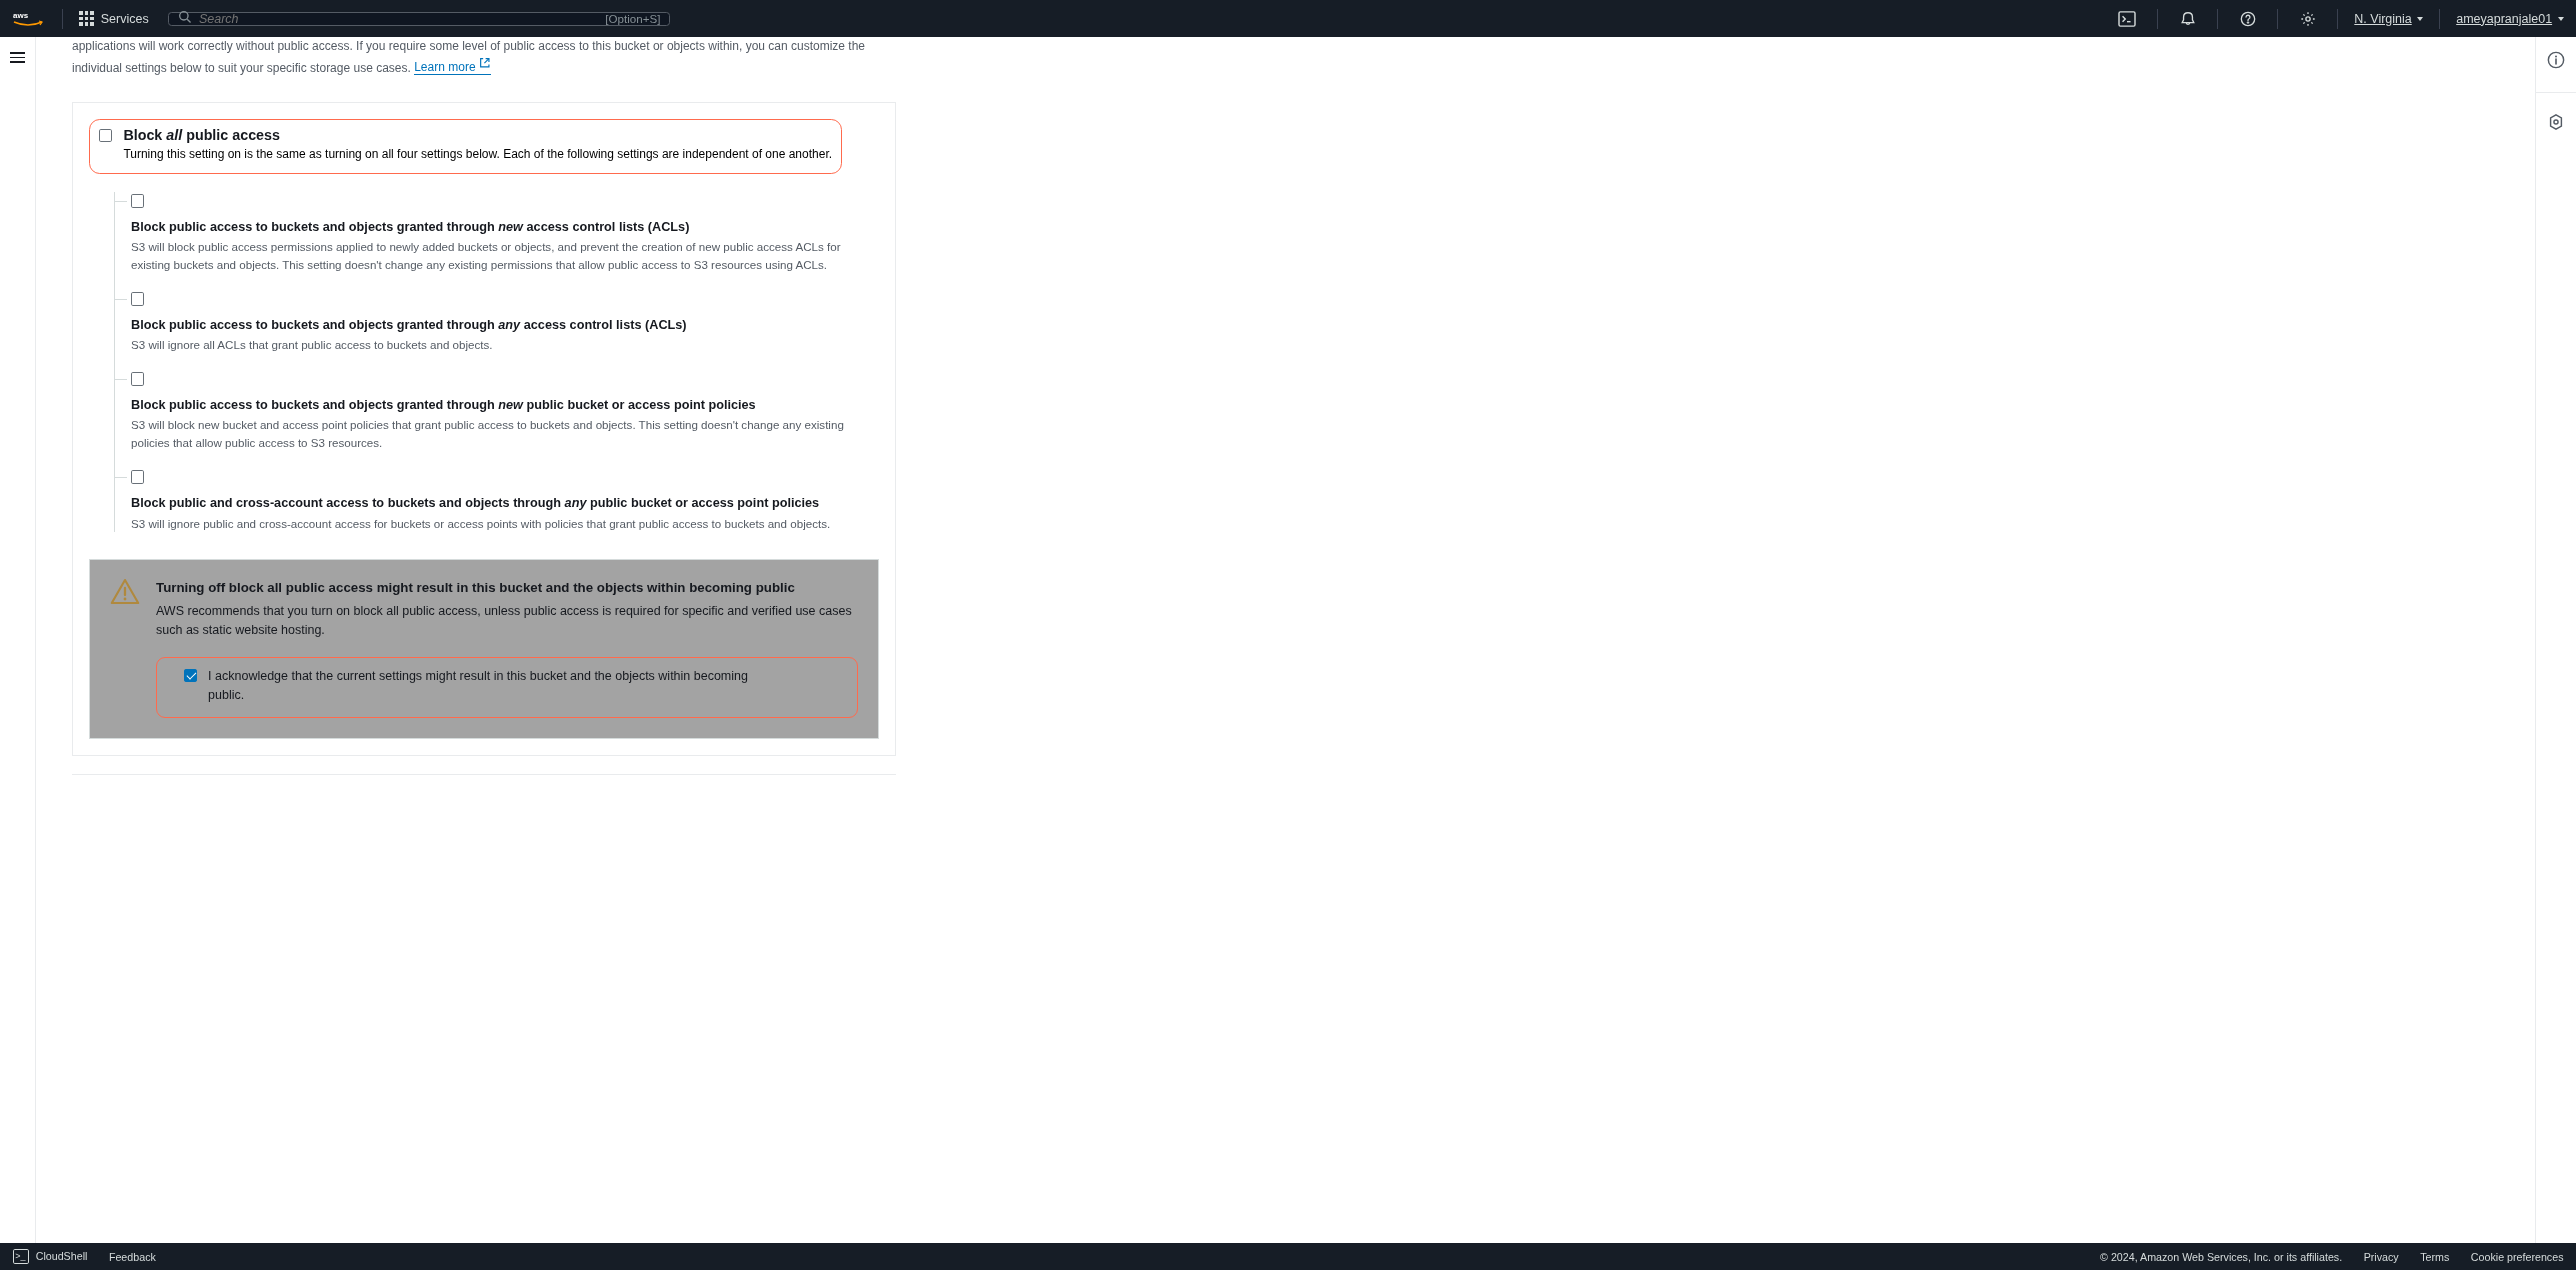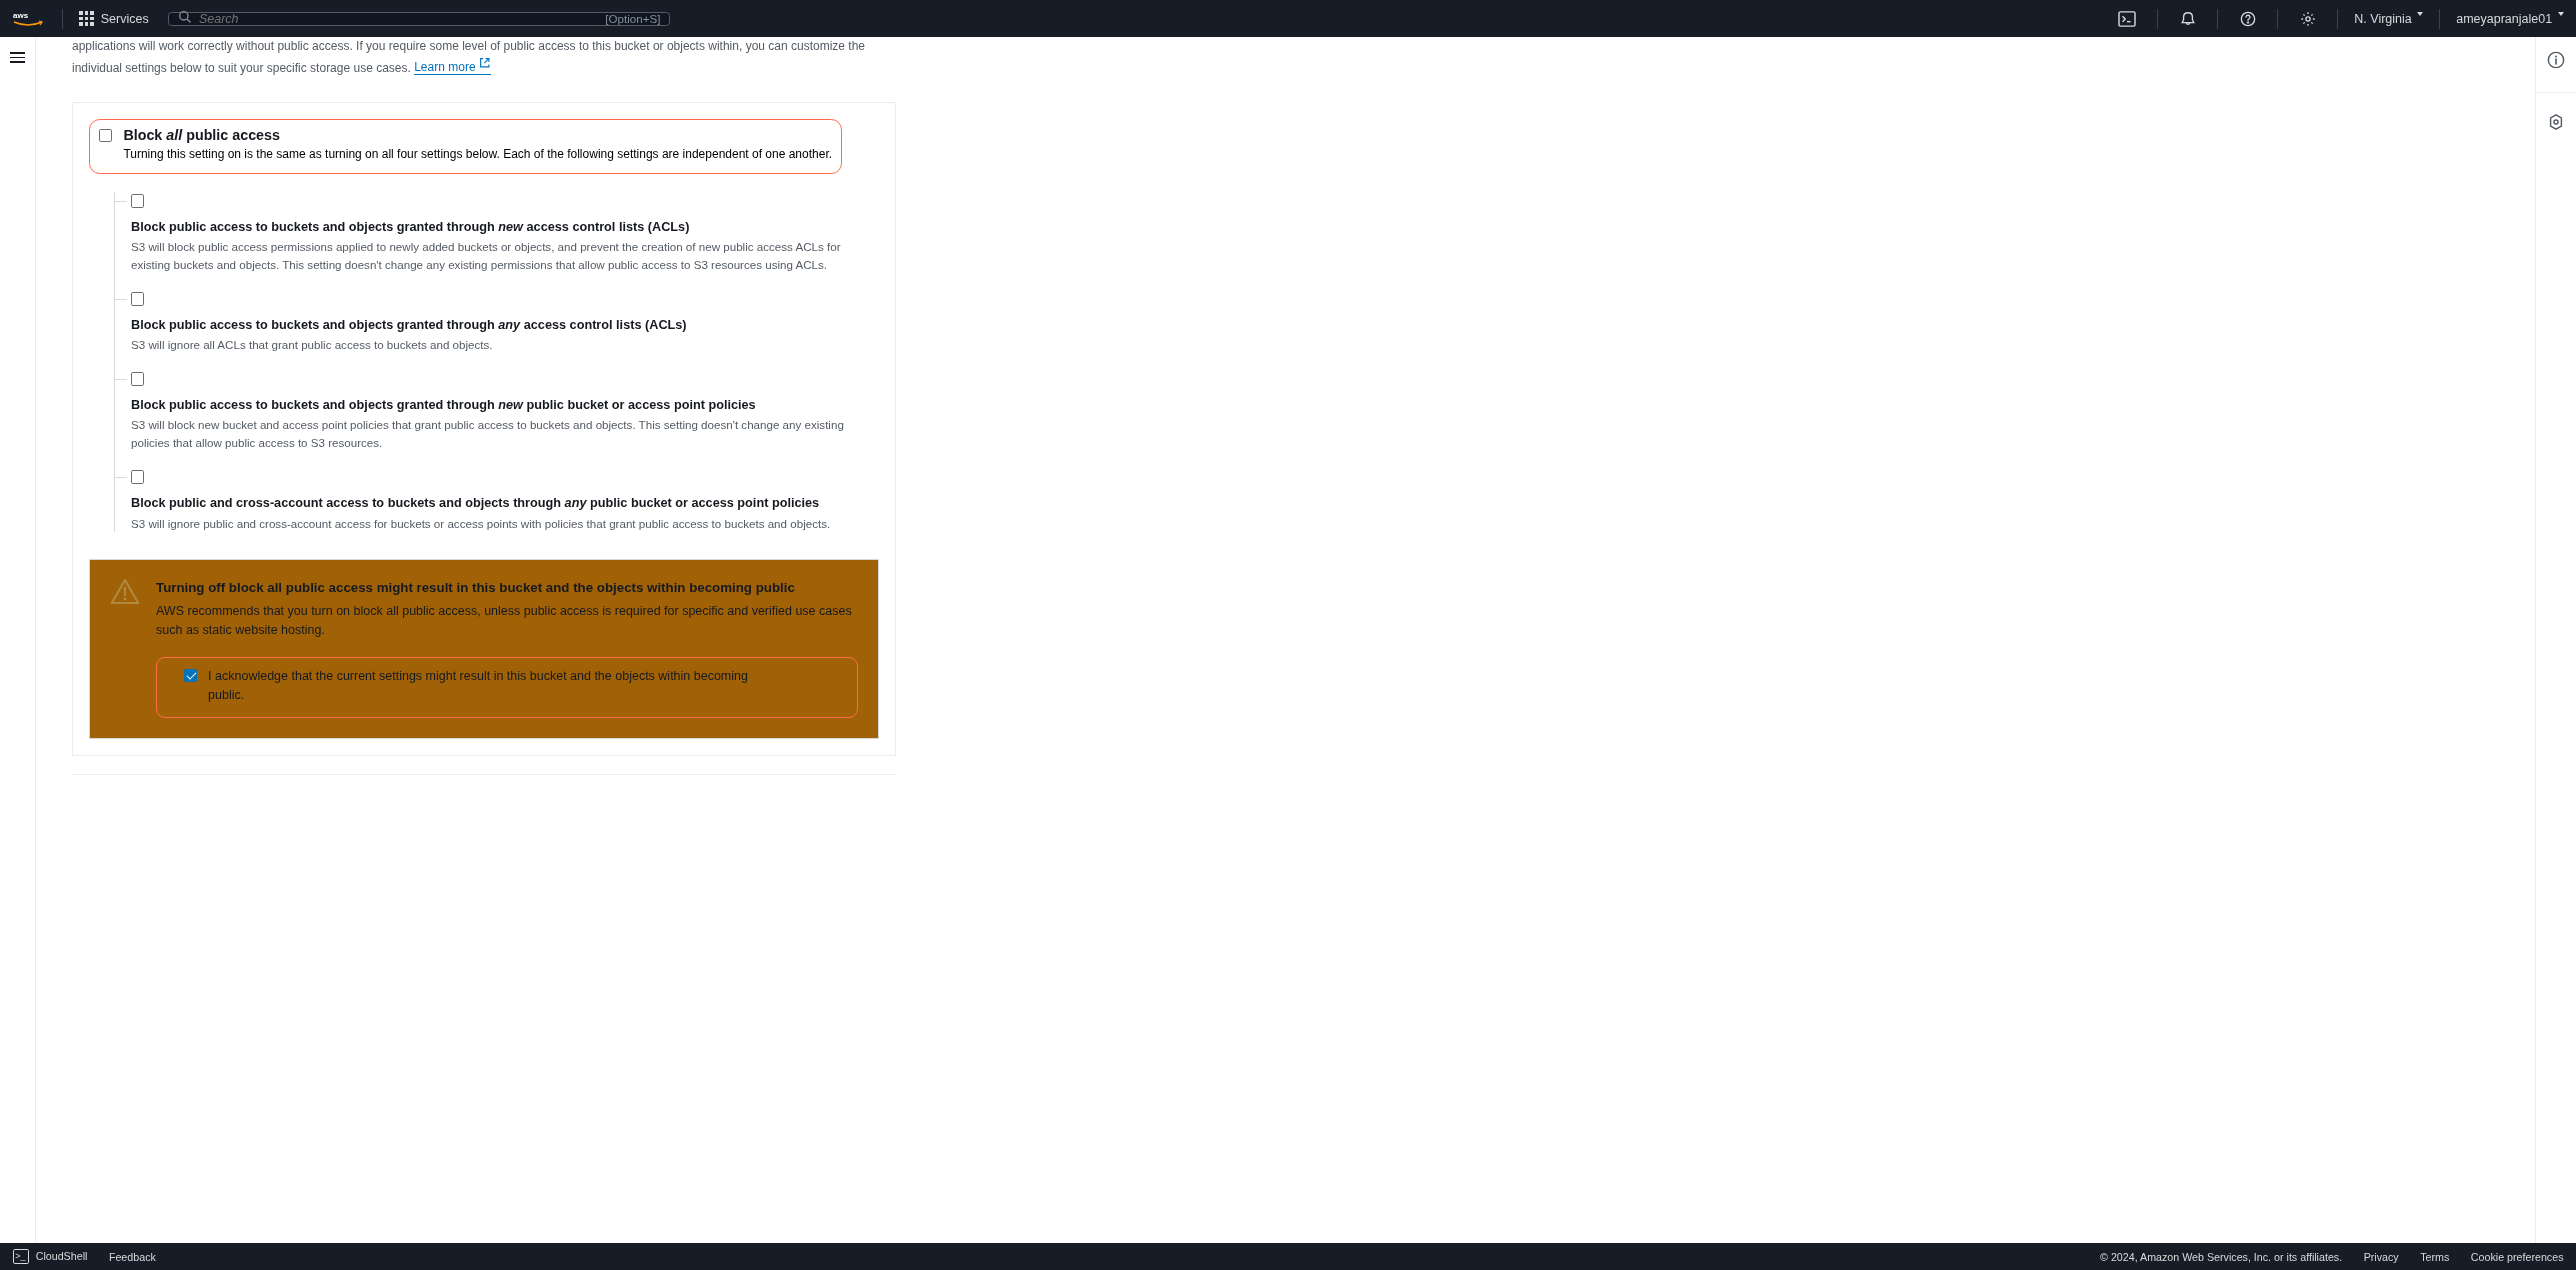--- a/index.html
+++ b/index.html
@@ -13,21 +13,21 @@
   .nav-divider { width: 0.9px; height: 20px; background: #3a4150; margin: 0 3.6px; }
   .grid-icon { display: grid; grid-template-columns: repeat(3,3.6px); grid-template-rows: repeat(3,3.6px); gap: 1.8px; }
   .grid-icon span { background: #d5dbdb; width: 3.6px; height: 3.6px; }
   .services-btn { display: flex; align-items: center; gap: 7.2px; cursor: pointer; }
   .searchbar { display: flex; align-items: center; background: #0f1621; border: 0.9px solid #545b64; border-radius: 3.6px; height: 14px; width: 502px; padding: 0 9px; margin-left: 7.2px; color: #879196; }
   .searchbar input { flex: 1; background: transparent; border: none; outline: none; color: #d5dbdb; font-style: italic; font-size: 12.5px; margin-left: 7.2px; }
   .search-shortcut { font-size: 11.6px; color: #879196; }
   .nav-spacer { flex: 1; }
   .nav-icon { cursor: pointer; display: flex; align-items: center; justify-content: center; width: 27px; }
   .nav-icon svg { stroke: #d5dbdb; }
-  .region-btn, .user-btn { display: flex; align-items: flex-start; gap: 5.4px; cursor: pointer; }
+  .region-btn, .user-btn { display: flex; align-items: center; gap: 5.4px; cursor: pointer; text-decoration: underline; }
   .tri-down { width: 0; height: 0; border-left: 3.6px solid transparent; border-right: 3.6px solid transparent; border-top: 4.5px solid #d5dbdb; }
 
   
   .main-row { flex: 1; display: flex; overflow: hidden; }
   .left-rail { width: 36px; border-right: 0.9px solid #e9ebed; display: flex; flex-direction: column; align-items: center; padding-top: 12.5px; }
   .hamburger { cursor: pointer; }
   .hamburger div { width: 14.3px; height: 1.8px; background: #16191f; margin: 2.7px 0; }
   .content-scroll { flex: 1; overflow: auto; background: #fff; position: relative; }
   .right-rail { width: 41px; border-left: 0.9px solid #e9ebed; display: flex; flex-direction: column; align-items: center; padding-top: 14.3px; gap: 20px; }
   .right-rail .rail-divider { width: 100%; height: 0.9px; background: #e9ebed; }
@@ -51,21 +51,21 @@
   .ba-desc { color: #000000; font-size: 12px; margin-top: 1.8px; line-height: 1.5; }
 
   .sub-list { margin: 14.3px 32px 0 41px; border-left: 0.9px solid #d5dbdb; padding-left: 16px; }
   .sub-item { display: flex; gap: 10.7px; margin-bottom: 16px; position: relative; flex-direction: column; }
   .sub-item::before { content: ""; position: absolute; left: -17px; top: 9px; width: 12.5px; height: 0.9px; background: #d5dbdb; }
   .sub-content { flex: 1; }
   .sub-title { font-weight: 700; font-size: 12.7px; line-height: 1.45; }
   .sub-title .ital { font-style: italic; }
   .sub-desc { color: #545b64; font-size: 11.6px; line-height: 1.55; margin-top: 1.8px; }
 
-  .warning-box { margin: 27px 16px 0 16px; border: 0.9px solid #e9ebed; background: #a16207; border-top: 0.9px solid #e9ebed; border-radius: 0; display: flex; gap: 16px; padding: 18px 20px 20px 20px; }
+  .warning-box { margin: 27px 16px 0 16px; border: 0.9px solid #e9ebed; background: #a3a3a3; border-top: 0.9px solid #e9ebed; border-radius: 0; display: flex; gap: 16px; padding: 18px 20px 20px 20px; }
   .warning-box { border: 0.9px solid #d5dbdb; }
   .warn-icon svg { display:block; }
   .warn-body { flex: 1; }
   .warn-title { font-weight: 700; font-size: 13.3px; line-height: 1.5; }
   .warn-text { font-size: 12.5px; margin-top: 3.6px; line-height: 1.55; }
   .ack-row { display: flex; gap: 10.7px; margin-top: 18px; align-items: flex-start; }
   .ack-hl { border: 1.8px solid #ff6a4d; border-radius: 9px; padding: 9px 10.7px 12.5px 10.7px; margin-top: 16px; display: inline-flex; max-width: 233px; }
   
   .ack-hl { max-width: none; width: auto; }
 

